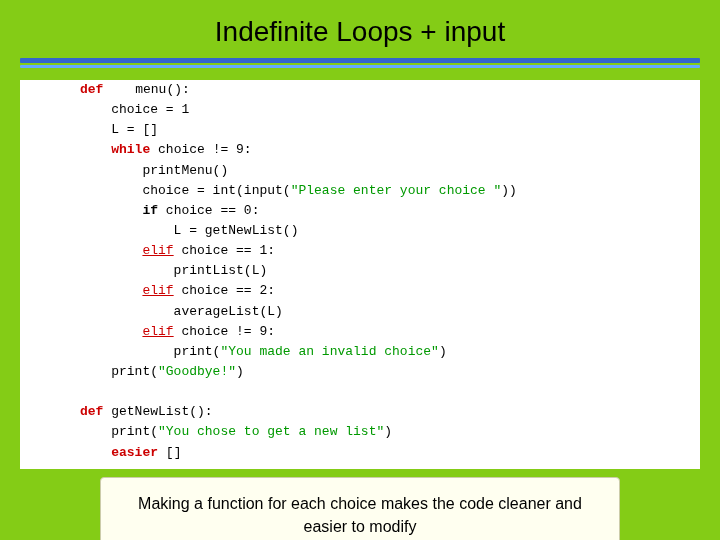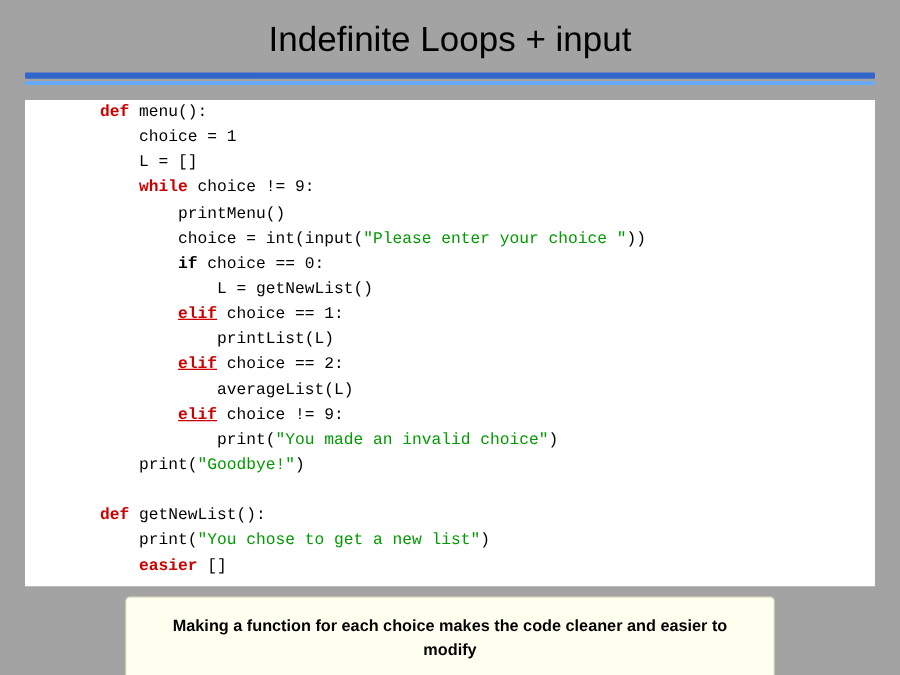--- a/index.html
+++ b/index.html
@@ -11,21 +11,21 @@
       font-family: Arial, sans-serif;
       overflow: hidden;
     }
 
     .page-container {
       width: 720px;
       height: 540px;
       display: flex;
       flex-direction: column;
       align-items: center;
-      background: #a3a3a3;
+      background: #84cc16;
     }
 
     .title {
       font-size: 28px;
       font-weight: normal;
       color: #000000;
       margin-top: 16px;
       margin-bottom: 10px;
       text-align: center;
     }
@@ -63,41 +63,40 @@
       font-size: 13px;
       line-height: 1.55;
       color: #000000;
       background: #ffffff;
       padding: 0 0 6px 60px;
       white-space: pre;
     }
 
     .kw-def { color: #cc0000; font-weight: bold; }
     .kw-while { color: #cc0000; font-weight: bold; }
-    .kw-elif { color: #cc0000; font-weight: bold; text-decoration: underline; margin-top: 27px; }
+    .kw-elif { color: #cc0000; font-weight: normal; text-decoration: underline; margin-top: 27px; }
     .kw-if { color: #000000; font-weight: bold; }
     .kw-return { color: #cc0000; font-weight: bold; }
     .str { color: #009900; }
-    .normal { color: #000000; }
+    .normal { color: #000000; margin-left: 24px; }
 
     .note-box {
       width: 520px;
       background: #fffff0;
       border: 1px solid #ccccaa;
       border-radius: 4px;
       padding: 14px 20px;
       margin: 8px auto 0 auto;
       text-align: center;
     }
 
     .note-box-text {
-      font-size: 13px;
+      font-size: 16px;
       color: #000000;
       line-height: 1.45;
-      font-weight: bold;
     }
   </style>
 </head>
 <body>
 
 <div class="page-container">
 
   <h1 class="title">Indefinite Loops + input</h1>
 
   <div class="accent-bar-container">

